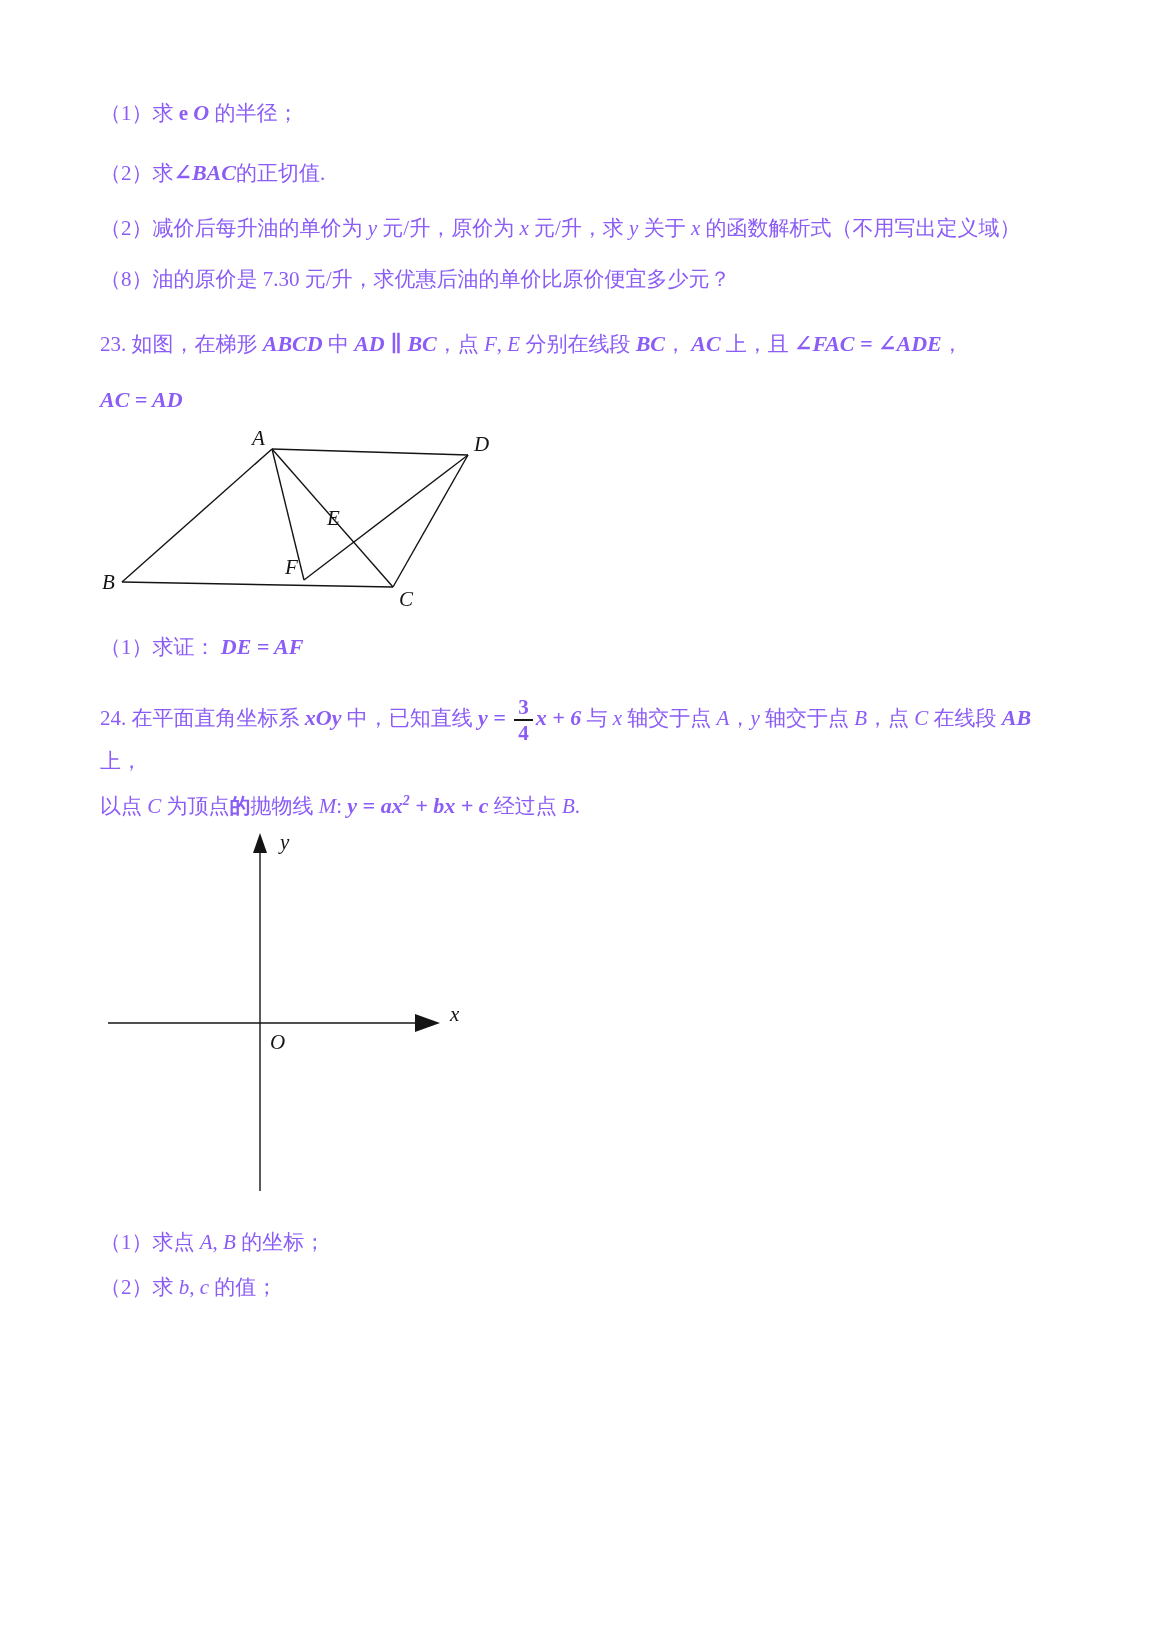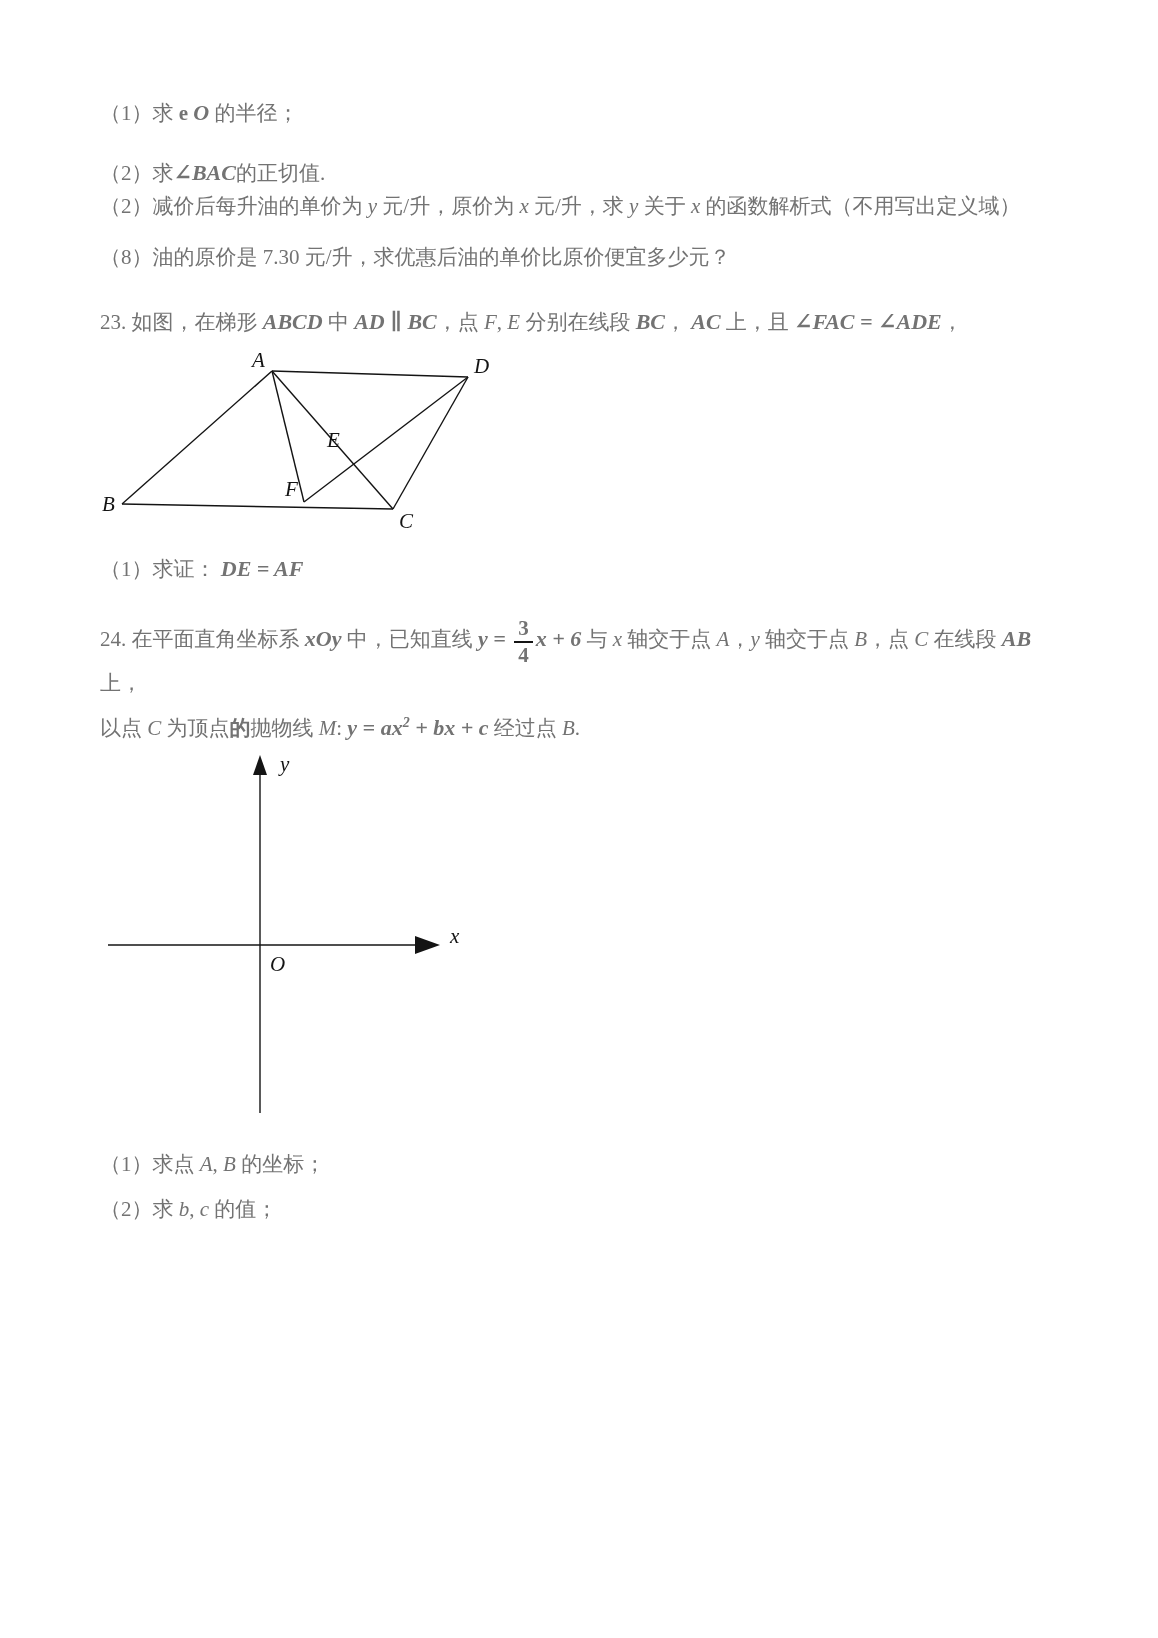--- a/index.html
+++ b/index.html
@@ -4,42 +4,42 @@
 <style>
   html,body { margin:0; padding:0; background:#e8e8e8; }
   .page {
     position:relative;
     width:1158px; height:1638px;
     margin:0 auto;
     background:#ffffff;
     box-sizing:border-box;
     padding:96px 120px 40px 100px;
     font-family:"Liberation Serif","DejaVu Serif",serif;
-    color:#737373;
+    color:#8b5cf6;
     font-size:21px;
   }
   .line { line-height:1.55; }
   .seg-c { font-family:"Liberation Serif","DejaVu Serif",serif; }
   .seg-b { font-weight:bold; }
   .seg-m { font-style:italic; font-weight:bold; font-size:22px; }
   .seg-i { font-style:italic; font-size:21px; }
   .seg-sup { font-style:italic; font-weight:bold; font-size:14px; vertical-align:super; }
   .frac {
     display:inline-flex; flex-direction:column; align-items:center;
     vertical-align:middle; font-weight:bold; font-style:normal;
     font-family:"Liberation Serif","DejaVu Serif",serif;
     line-height:1.15; margin:0 3px; font-size:21px;
   }
   .frac .num { display:block; padding:0 4px; }
   .frac .den { display:block; border-top:2px solid #141414; padding:0 4px; }
 
   .mt-21-2 { margin-top:26px; }
   .mt-22i  { margin-top:32px; line-height:2.25; text-align:justify; }
   .mt-22-1 { margin-top:16px; }
-  .mt-22-2 { margin-top:0; }
+  .mt-22-2 { margin-top:22px; }
   .mt-22-3 { margin-top:18px; }
   .mt-23i  { margin-top:32px; }
   .mt-23c  { margin-top:22px; }
   .mt-fig1 { margin-top:10px; }
   .mt-23-1 { margin-top:12px; }
   .mt-23-2 { margin-top:28px; }
   .mt-24i  { margin-top:30px; }
   .mt-24i2 { margin-top:12px; }
   .mt-fig2 { margin-top:8px; }
   .mt-24-1 { margin-top:24px; }
@@ -59,20 +59,21 @@
 
 <div class="page">
 
   <div class="line"><span class="seg-c">（1）求 </span><span class="seg-b">e </span><span class="seg-m">O</span><span class="seg-c"> 的半径；</span></div>
   <div class="line mt-21-2"><span class="seg-c">（2）求</span><span class="seg-m">∠BAC</span><span class="seg-c">的正切值.</span></div>
 
   <div class="line mt-22-2"><span class="seg-c">（2）减价后每升油的单价为 </span><span class="seg-i">y</span><span class="seg-c"> 元/升，原价为 </span><span class="seg-i">x</span><span class="seg-c"> 元/升，求 </span><span class="seg-i">y</span><span class="seg-c"> 关于 </span><span class="seg-i">x</span><span class="seg-c"> 的函数解析式（不用写出定义域）</span></div>
   <div class="line mt-22-3"><span class="seg-c">（8）油的原价是 7.30 元/升，求优惠后油的单价比原价便宜多少元？</span></div>
 
   <div class="line mt-23i"><span class="seg-c">23.  如图，在梯形 </span><span class="seg-m">ABCD</span><span class="seg-c"> 中 </span><span class="seg-m">AD ∥ BC</span><span class="seg-c">，点 </span><span class="seg-i">F</span><span class="seg-c">,  </span><span class="seg-i">E</span><span class="seg-c"> 分别在线段 </span><span class="seg-m">BC</span><span class="seg-c">，  </span><span class="seg-m">AC</span><span class="seg-c"> 上，且 </span><span class="seg-m">∠FAC = ∠ADE</span><span class="seg-c">，</span></div>
+  <div class="line mt-23c"><span class="seg-m">AC = AD</span></div>
 
   <div class="mt-fig1">
     <svg width="440" height="185" viewBox="0 0 440 185">
       <line x1="172" y1="22" x2="368" y2="28"></line>
       <line x1="172" y1="22" x2="22" y2="155"></line>
       <line x1="22" y1="155" x2="293" y2="160"></line>
       <line x1="293" y1="160" x2="368" y2="28"></line>
       <line x1="172" y1="22" x2="293" y2="160"></line>
       <line x1="172" y1="22" x2="204" y2="153"></line>
       <line x1="368" y1="28" x2="204" y2="153"></line>

